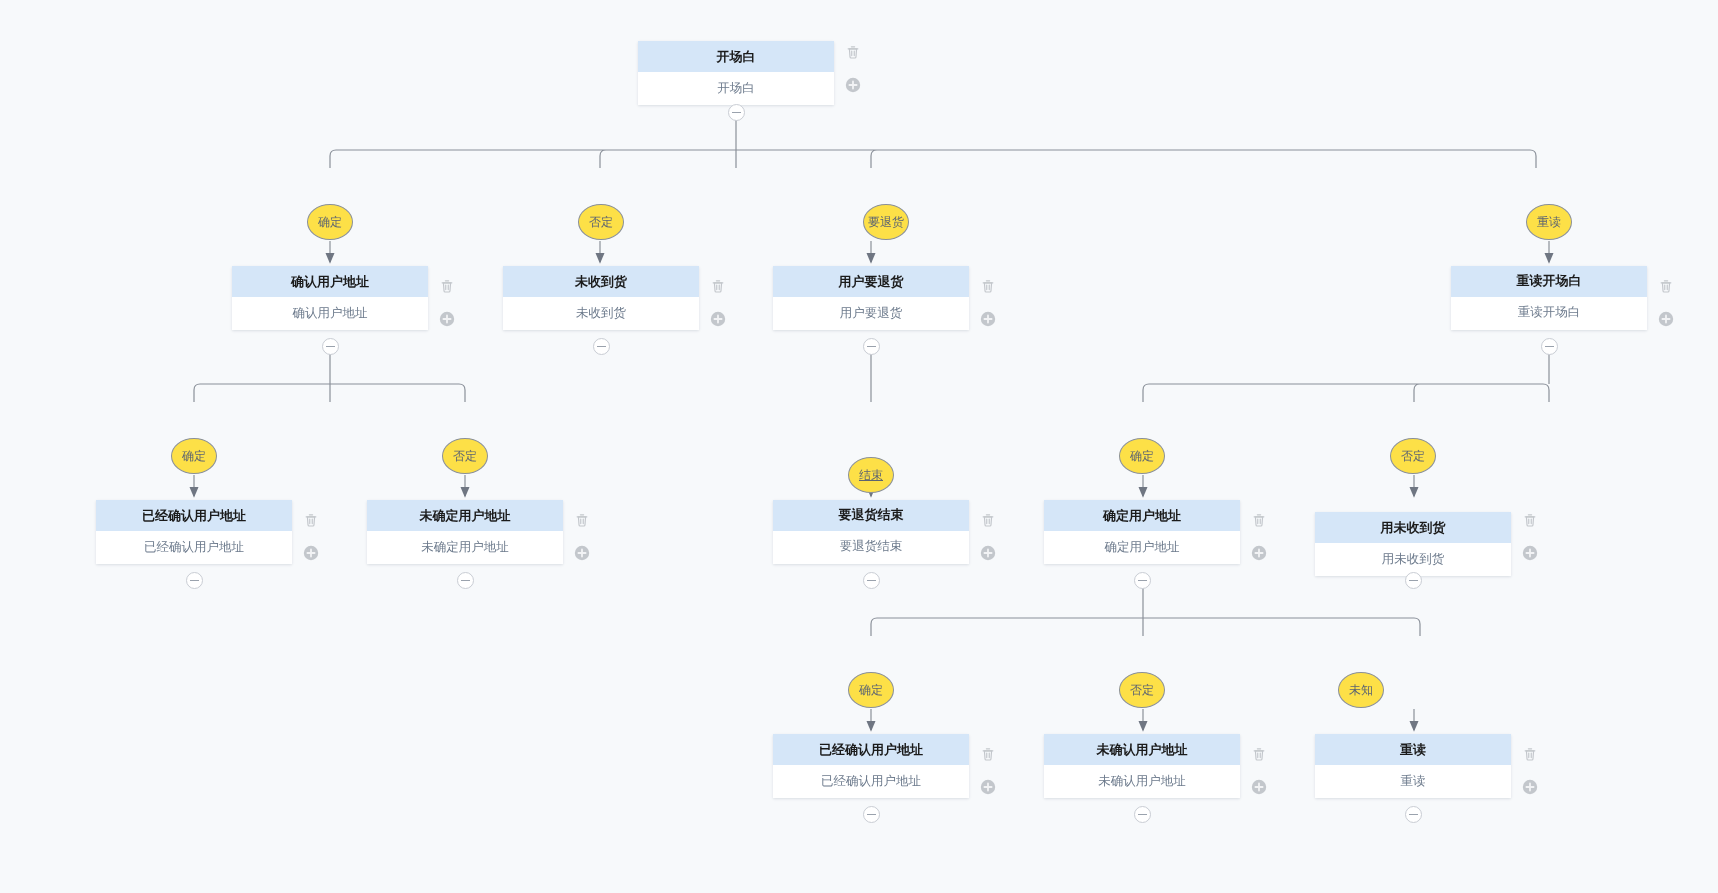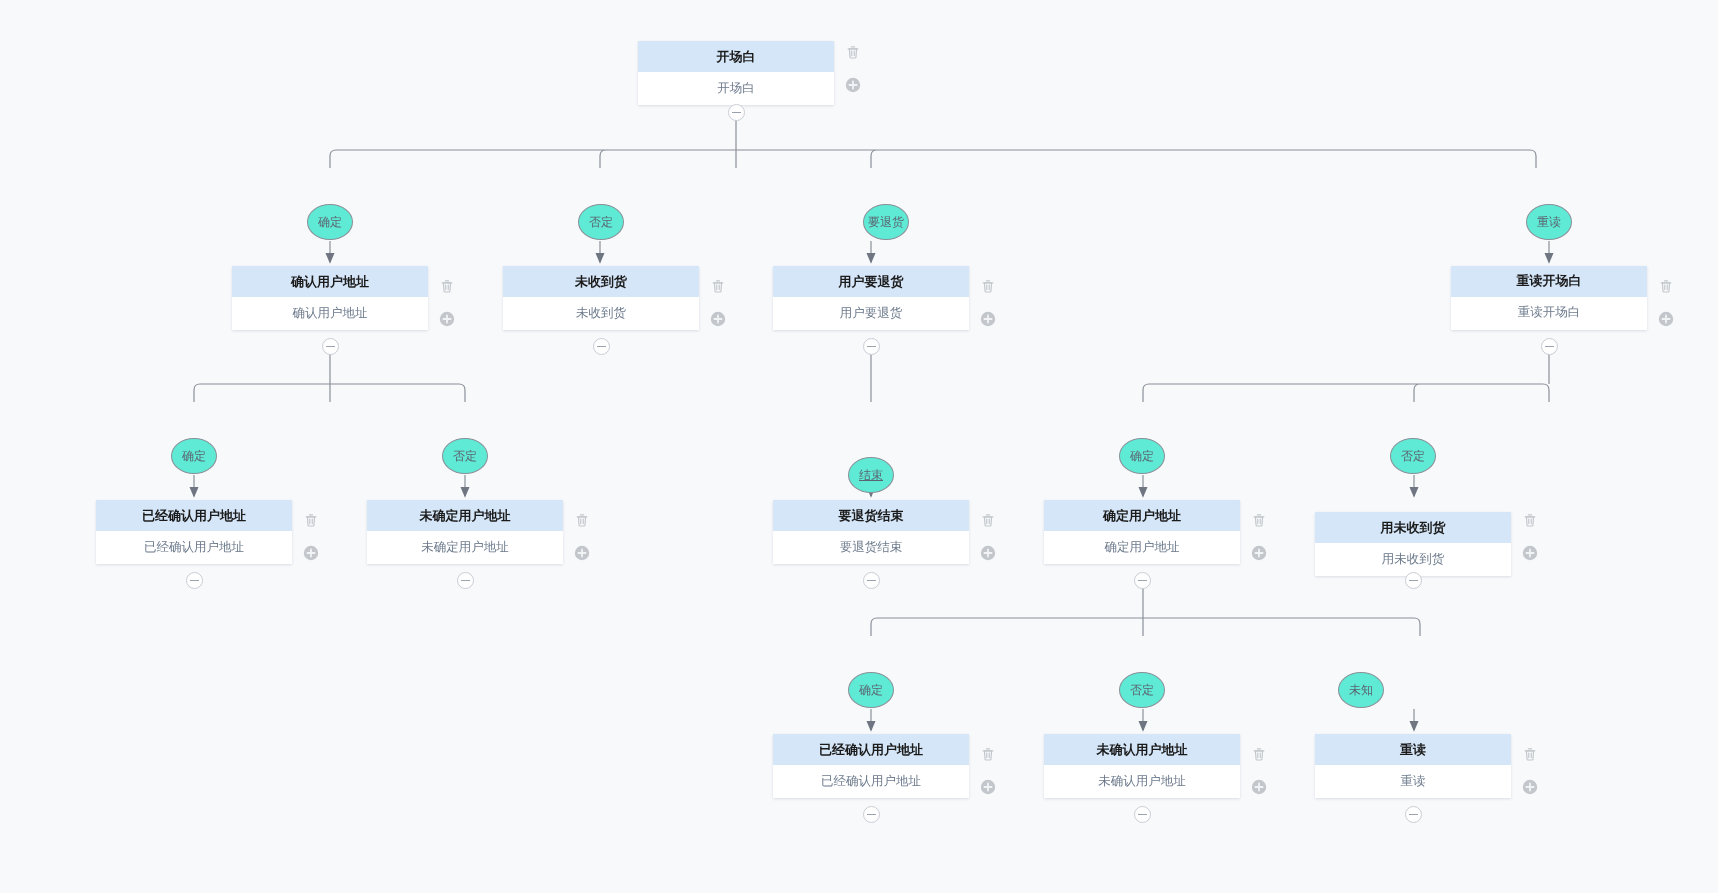--- a/index.html
+++ b/index.html
@@ -88,21 +88,21 @@
     height: 1px;
     background: #9aa2ad;
   }
 
   
   .elabel {
     position: absolute;
     width: 46px;
     height: 36px;
     border-radius: 50%;
-    background: #5eead4;
+    background: #fde047;
     border: 1px solid #8a9099;
     box-sizing: border-box;
     color: #5c6472;
     font-size: 12px;
     line-height: 34px;
     text-align: center;
     white-space: nowrap;
     overflow: hidden;
   }
 </style>
@@ -257,21 +257,21 @@
           <path d="M4.6 6.5h10.8M8.2 4.3h3.6M8.6 9v5M11.4 9v5" fill="none" stroke="#c3c7cc" stroke-width="1.3" stroke-linecap="round"></path>
         </svg>
       </div>
       <div class="icon-btn" style="left: 573px; top: 544px;">
         <svg width="18" height="18" viewBox="0 0 20 20">
           <circle cx="10" cy="10" r="8" fill="#c3c7cc"></circle>
           <path d="M10 6v8M6 10h8" stroke="#f2f3f5" stroke-width="2" stroke-linecap="round"></path>
         </svg>
       </div>
       <div class="toggle" style="left: 456.5px; top: 572px;"></div>
-      <div class="node" style="left: 773px; top: 500px;">
+      <div class="node" style="left: 773px; top: 500px; font-family: Liberation Mono, monospace;">
         <div class="node-header">要退货结束</div>
         <div class="node-body">要退货结束</div>
       </div>
       <div class="icon-btn" style="left: 979px; top: 511px;">
         <svg width="18" height="18" viewBox="0 0 20 20">
           <path d="M6 6.5h8l-.7 9.1a1.2 1.2 0 0 1-1.2 1.1H7.9a1.2 1.2 0 0 1-1.2-1.1L6 6.5z" fill="none" stroke="#c3c7cc" stroke-width="1.3"></path>
           <path d="M4.6 6.5h10.8M8.2 4.3h3.6M8.6 9v5M11.4 9v5" fill="none" stroke="#c3c7cc" stroke-width="1.3" stroke-linecap="round"></path>
         </svg>
       </div>
       <div class="icon-btn" style="left: 979px; top: 544px;">

